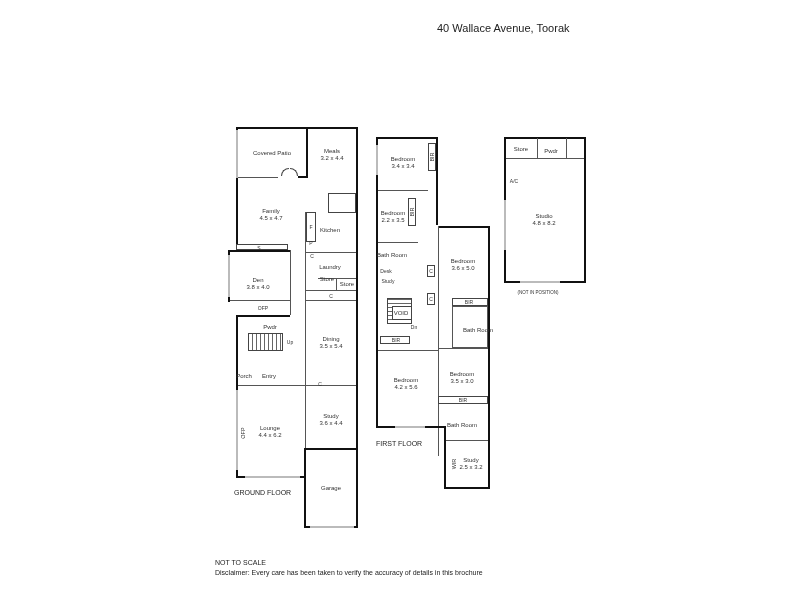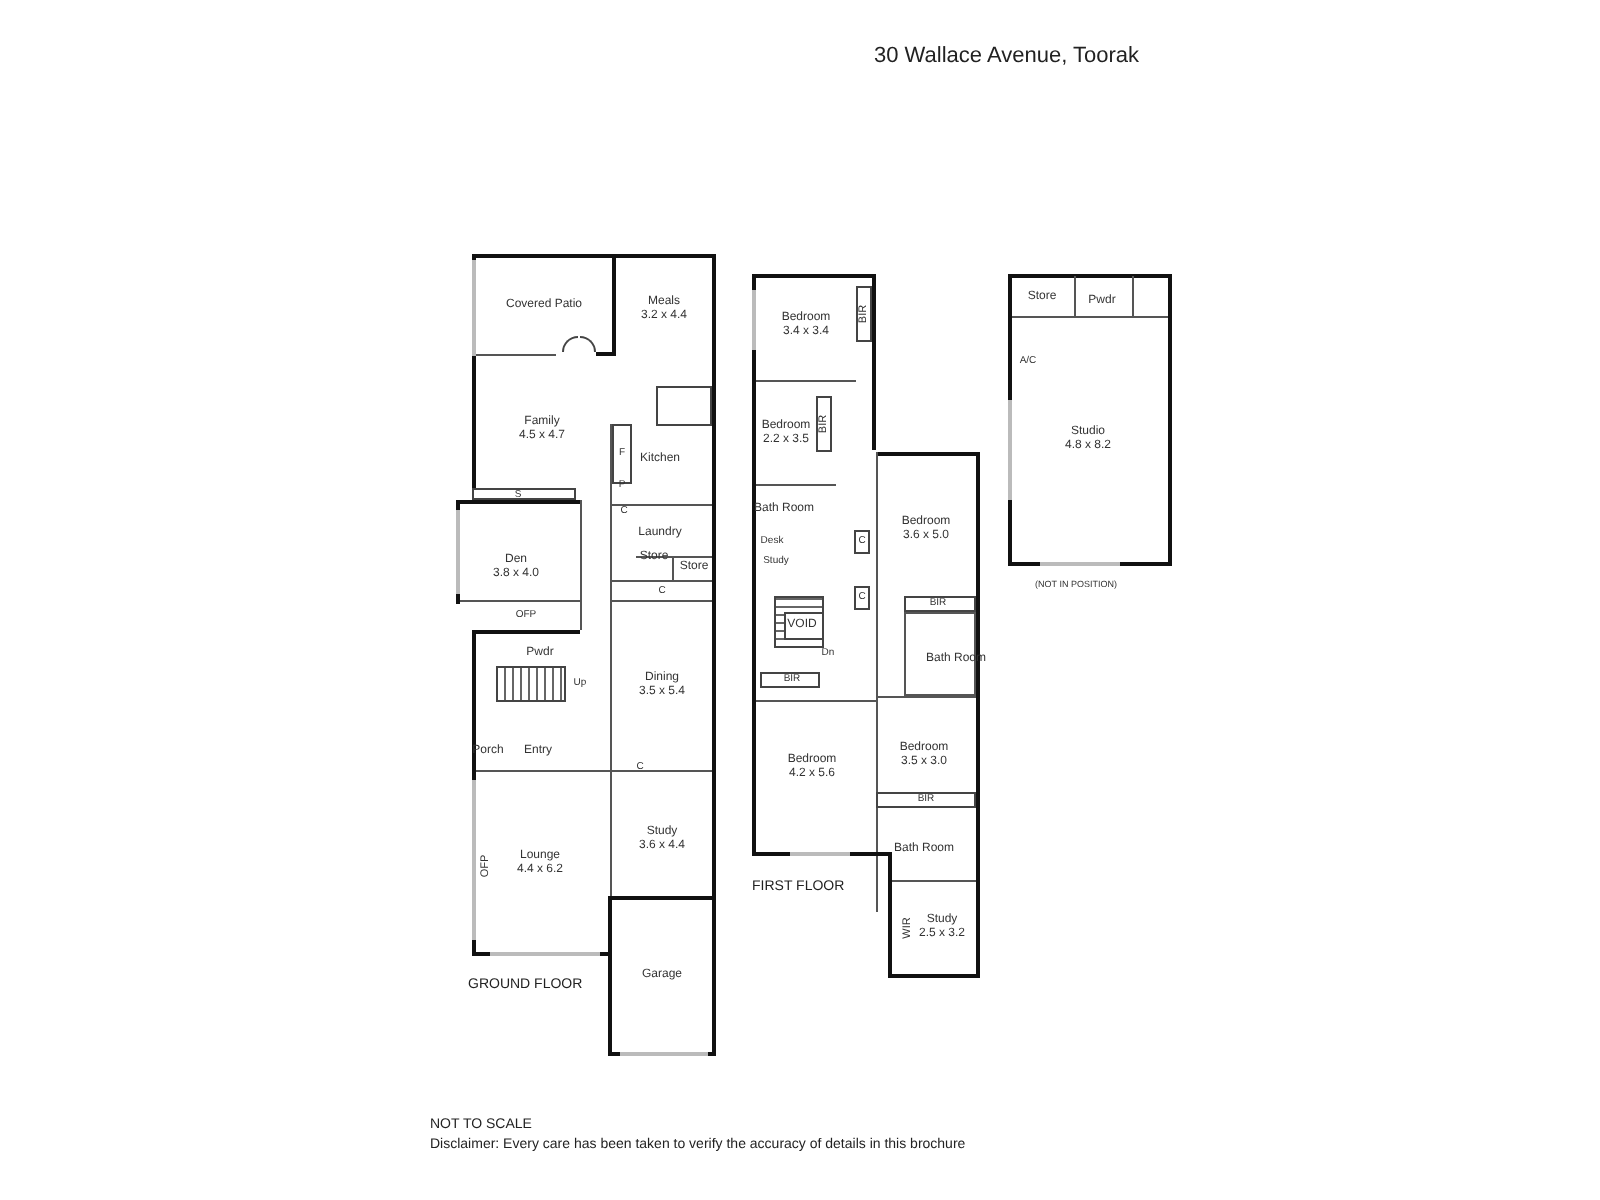--- a/index.html
+++ b/index.html
@@ -13,21 +13,21 @@
   .thin{position:absolute;background:#555;}
   .win{position:absolute;background:#bbb;}
   .box{position:absolute;border:1px solid #444;background:#fff;box-sizing:border-box;}
   .floor-label{position:absolute;font-size:7px;color:#222;white-space:nowrap;}
   .note{left:215px;font-size:7px;color:#222;white-space:nowrap;}
   .door{position:absolute;border:1px solid #444;border-radius:0 100% 0 0;box-sizing:border-box;border-left:none;border-bottom:none;}
 </style>
 </head>
 <body>
 
-<div class="abs title">30 Wallace Avenue, Toorak</div>
+<div class="abs title">40 Wallace Avenue, Toorak</div>
 
 <div>
 
   <div class="wall" style="left:236px;top:127px;width:2px;height:123px;"></div>
   <div class="wall" style="left:236px;top:127px;width:70px;height:2px;"></div>
   <div class="wall" style="left:308px;top:127px;width:50px;height:2px;"></div>
   <div class="wall" style="left:356px;top:127px;width:2px;height:360px;"></div>
   <div class="win" style="left:236px;top:130px;width:2px;height:48px;"></div>
 
   <div class="wall" style="left:306px;top:127px;width:2px;height:50px;"></div>

